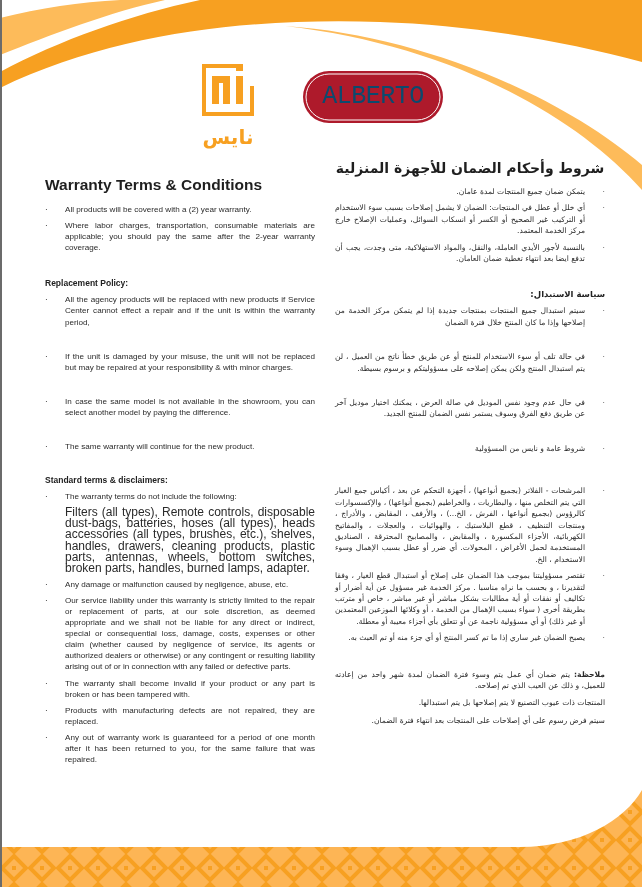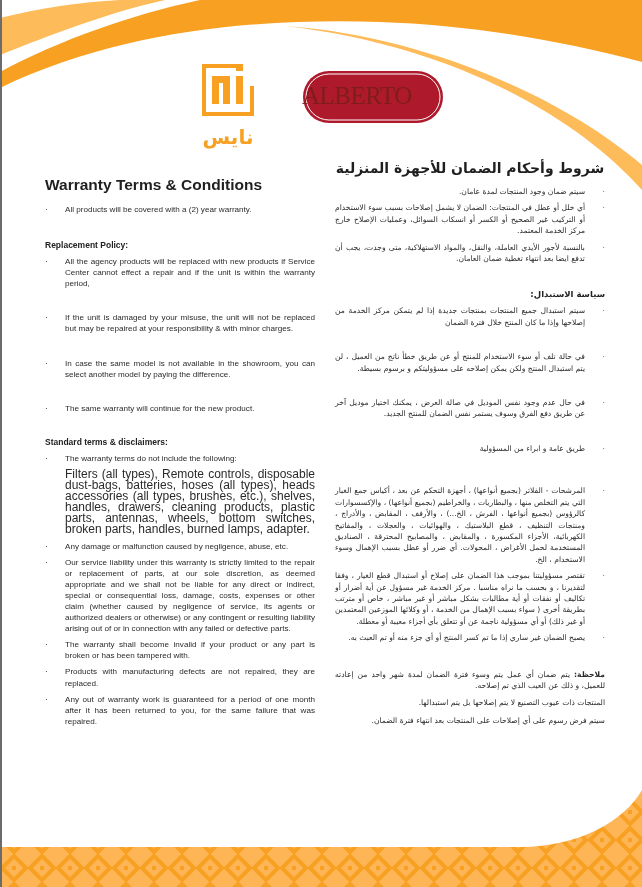--- a/index.html
+++ b/index.html
@@ -58,27 +58,28 @@
     <rect x="38" y="12" width="7" height="7" fill="#F7A021"></rect>
   </svg>
   <div style="direction:rtl;text-align:center;color:#F7A021;font-weight:bold;font-size:20px;line-height:22px;width:60px;">نايس</div>
 </div>
 
 <div class="logo-alberto">
   <svg width="142" height="54" viewBox="0 0 142 54">
     <rect x="1" y="1" width="140" height="52" rx="26" fill="#AE1A2B"></rect>
     <rect x="4" y="4" width="134" height="46" rx="23" fill="none" stroke="#ffffff" stroke-width="1"></rect>
   </svg>
-  <div style="position:absolute;left:0;top:12px;width:142px;text-align:left;color:#7f1d1d;font-family:Liberation Serif, serif;font-size:25px;letter-spacing:-0.5px;">ALBERTO</div>
+  <div style="position:absolute;left:0;top:12px;width:142px;text-align:center;color:#0c4a6e;font-family:Liberation Mono, monospace;font-size:25px;letter-spacing:-0.5px;">ALBERTO</div>
 </div>
 
 <div class="col-en">
   <h1 class="title-en">Warranty Terms &amp; Conditions</h1>
   <ul>
     <li class="b">All products will be covered with a (2) year warranty.</li>
+    <li class="b">Where labor charges, transportation, consumable materials are applicable; you should pay the same after the 2-year warranty coverage.</li>
   </ul>
   <div class="gap-l"></div>
   <div class="sec-head">Replacement Policy:</div>
   <ul>
     <li class="b">All the agency products will be replaced with new products if Service Center cannot effect a repair and if the unit is within the warranty period,</li>
     <div class="gap-m"></div>
     <li class="b">If the unit is damaged by your misuse, the unit will not be replaced but may be repaired at your responsibility &amp; with minor charges.</li>
     <div class="gap-m"></div>
     <li class="b">In case the same model is not available in the showroom, you can select another model by paying the difference.</li>
     <div class="gap-m"></div>
@@ -95,34 +96,34 @@
     <li class="b">Our service liability under this warranty is strictly limited to the repair or replacement of parts, at our sole discretion, as deemed appropriate and we shall not be liable for any direct or indirect, special or consequential loss, damage, costs, expenses or other claim (whether caused by negligence of service, its agents or authorized dealers or otherwise) or any contingent or resulting liability arising out of or in connection with any failed or defective parts.</li>
     <li class="b">The warranty shall become invalid if your product or any part is broken or has been tampered with.</li>
     <li class="b">Products with manufacturing defects are not repaired, they are replaced.</li>
     <li class="b">Any out of warranty work is guaranteed for a period of one month after it has been returned to you, for the same failure that was repaired.</li>
   </ul>
 </div>
 
 <div class="col-ar">
   <h1 class="title-ar">شروط وأحكام الضمان للأجهزة المنزلية</h1>
   <ul>
-    <li class="b">سيتم ضمان وجود المنتجات لمدة عامان.</li>
+    <li class="b">يتمكن ضمان جميع المنتجات لمدة عامان.</li>
     <li class="b">أي خلل أو عطل في المنتجات: الضمان لا يشمل إصلاحات بسبب سوء الاستخدام أو التركيب غير الصحيح أو الكسر أو انسكاب السوائل، وعمليات الإصلاح خارج مركز الخدمة المعتمد.</li>
     <li class="b">بالنسبة لأجور الأيدي العاملة، والنقل، والمواد الاستهلاكية، متى وجدت، يجب أن تدفع ايضا بعد انتهاء تغطية ضمان العامان.</li>
   </ul>
   <div class="gap-l"></div>
   <div class="sec-head-ar">سياسة الاستبدال:</div>
   <ul>
     <li class="b">سيتم استبدال جميع المنتجات بمنتجات جديدة إذا لم يتمكن مركز الخدمة من إصلاحها وإذا ما كان المنتج خلال فترة الضمان</li>
     <div class="gap-m"></div>
     <li class="b">في حالة تلف أو سوء الاستخدام للمنتج أو عن طريق خطأ ناتج من العميل ، لن يتم استبدال المنتج ولكن يمكن إصلاحه على مسؤوليتكم و برسوم بسيطة.</li>
     <div class="gap-m"></div>
     <li class="b">في حال عدم وجود نفس الموديل في صالة العرض ، يمكنك اختيار موديل آخر عن طريق دفع الفرق وسوف يستمر نفس الضمان للمنتج الجديد.</li>
     <div class="gap-m"></div>
-    <li class="b">طريق عامة و ابراء من المسؤولية</li>
+    <li class="b">شروط عامة و نايس من المسؤولية</li>
   </ul>
   <div class="gap-m"></div>
   <div class="gap-s"></div>
   <ul>
     <li class="b">المرشحات - الفلاتر (بجميع أنواعها) ، أجهزة التحكم عن بعد ، أكياس جمع الغبار التي يتم التخلص منها ، والبطاريات ، والخراطيم (بجميع أنواعها) ، والإكسسوارات كالرؤوس (بجميع أنواعها ، الفرش ، الخ...) ، والأرفف ، المقابض ، والأدراج ، ومنتجات التنظيف ، قطع البلاستيك ، والهوائيات ، والعجلات ، والمفاتيح الكهربائية، الأجزاء المكسورة ، والمقابض ، والمصابيح المحترقة ، الصناديق المستخدمة لحمل الأغراض ، المحولات. أي ضرر أو عطل بسبب الإهمال وسوء الاستخدام ، الخ.</li>
     <li class="b">تقتصر مسؤوليتنا بموجب هذا الضمان على إصلاح أو استبدال قطع الغيار ، وفقا لتقديرنا ، و بحسب ما نراه مناسبا . مركز الخدمة غير مسؤول عن أية أضرار أو تكاليف أو نفقات أو أية مطالبات بشكل مباشر أو غير مباشر ، خاص أو مترتب بطريقة أخرى ( سواء بسبب الإهمال من الخدمة ، أو وكلائها الموزعين المعتمدين أو غير ذلك) أو أي مسؤولية ناجمة عن أو تتعلق بأي أجزاء معيبة أو معطلة.</li>
     <li class="b">يصبح الضمان غير ساري إذا ما تم كسر المنتج أو أي جزء منه أو تم العبث به.</li>
   </ul>
   <div class="gap-l"></div>
   <p class="note-ar"><b>ملاحظة:</b><span> يتم ضمان أي عمل يتم وسوء فترة الضمان لمدة شهر واحد من إعادته للعميل، و ذلك عن العيب الذي تم إصلاحه.</span></p>

